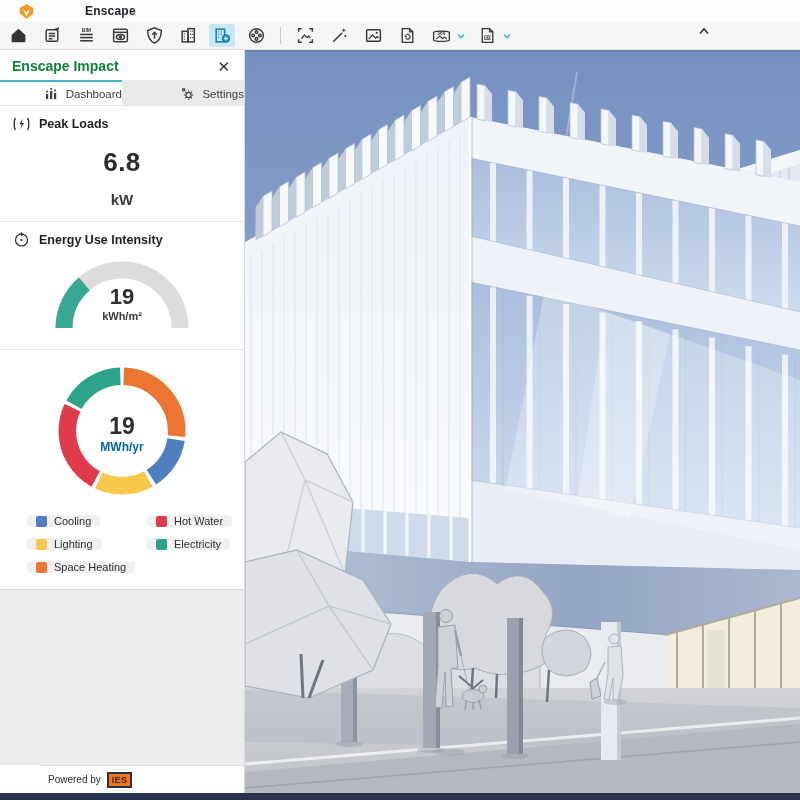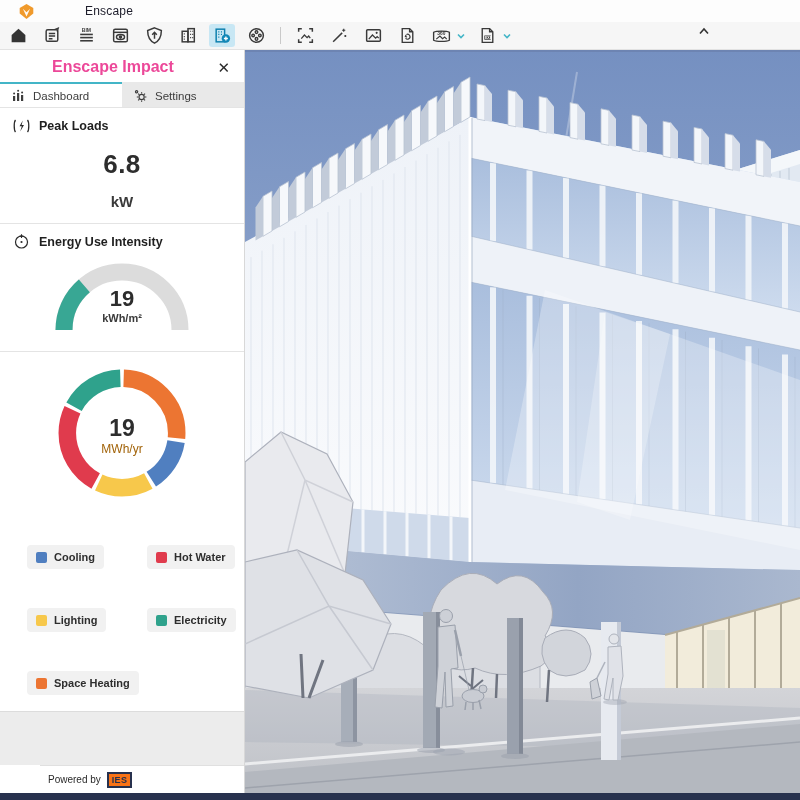--- a/index.html
+++ b/index.html
@@ -1,63 +1,63 @@
 <!DOCTYPE html>
 <html><head>
 <meta charset="utf-8">
 <style>
   html,body{margin:0;padding:0;background:#fff;}
   body{width:800px;height:800px;overflow:hidden;font-family:"Liberation Sans",sans-serif;-webkit-font-smoothing:antialiased;}
   .app{width:800px;height:800px;display:flex;flex-direction:column;}
 
   
   .titlebar{height:22px;background:#fdfdfd;display:flex;align-items:center;gap:9px;padding-left:18px;flex:0 0 auto;}
-  .app-name{font-size:12px;font-weight:normal;color:#1d1d2b;letter-spacing:.2px;padding-left:41px;}
+  .app-name{font-size:12px;font-weight:bold;color:#1d1d2b;letter-spacing:.2px;padding-left:41px;}
 
   
   .toolbar{height:27px;background:#f6f6f6;border-bottom:1px solid #e2e2e2;display:flex;align-items:center;padding-left:5px;gap:8px;flex:0 0 auto;position:relative;}
   .tool{width:26px;height:23px;display:flex;align-items:center;justify-content:center;border-radius:3px;cursor:pointer;}
   .tool svg{display:block;}
   .tool.active{background:#c8e7f4;}
   .tb-divider{width:1px;height:17px;background:#c9c9c9;margin:0 3px;}
   .chev{margin-left:-6px;}
   .collapse{position:absolute;right:88px;top:3px;cursor:pointer;}
 
   
   .main{flex:1 1 auto;display:flex;min-height:0;}
 
   
   .panel{width:245px;flex:0 0 245px;background:#fff;display:flex;flex-direction:column;border-right:1px solid #d8d8d8;box-sizing:border-box;}
   .panel-header{display:flex;justify-content:space-between;align-items:center;padding:8px 12px 6px 12px;}
-  .panel-title{font-size:16px;font-weight:bold;color:#ec4899;margin-left:40px;}
+  .panel-title{font-size:14px;font-weight:bold;color:#15803d;}
   .close-btn{font-size:15px;line-height:15px;color:#2b2b2b;cursor:pointer;padding:0 2px;}
   .tabs{display:flex;height:25px;flex:0 0 auto;}
-  .tab{flex:1;display:flex;align-items:center;gap:7px;padding-left:11px;background:#e9e9e9;border-top:2px solid transparent;font-size:11.5px;color:#3d3d3d;cursor:pointer;box-sizing:border-box;}
+  .tab{flex:1;display:flex;align-items:center;gap:7px;padding-left:11px;background:#e9e9e9;border-top:2px solid transparent;font-size:11.5px;color:#3d3d3d;cursor:pointer;box-sizing:border-box;justify-content:flex-end;}
   .tab.active{background:#fff;border-top:2px solid #43b5c7;}
   .tab .tab-label{font-weight:normal;}
 
   .section{border-top:1px solid #e4e4e4;padding:9px 12px 13px 12px;}
   .sec-head{display:flex;align-items:center;gap:8px;font-size:12.5px;font-weight:bold;color:#1f1f1f;}
   .sec-icon{width:19px;height:17px;display:flex;align-items:center;justify-content:center;flex:0 0 auto;}
   .metric{text-align:center;margin-top:15px;}
   .metric .val{font-size:26px;font-weight:bold;color:#2d2d2d;letter-spacing:.4px;}
   .metric .unit{font-size:15px;font-weight:bold;color:#3a3a3a;margin-top:13px;}
 
   .gauge-wrap{position:relative;height:82px;margin-top:6px;display:flex;justify-content:center;}
   .gauge-text{position:absolute;top:30px;left:0;right:0;text-align:center;}
   .gauge-text .val{font-size:22px;font-weight:bold;color:#2d2d2d;}
   .gauge-text .unit{font-size:11px;font-weight:bold;color:#3a3a3a;}
 
   .donut-wrap{position:relative;height:132px;margin-top:8px;display:flex;justify-content:center;}
   .donut-text{position:absolute;top:46px;left:0;right:0;text-align:center;}
   .donut-text .val{font-size:23px;font-weight:bold;color:#2d2d2d;}
-  .donut-text .unit{font-size:12px;font-weight:normal;color:#a16207;}
+  .donut-text .unit{font-size:12px;font-weight:bold;color:#0369a1;}
 
   .legend{display:grid;grid-template-columns:98px auto;gap:11px 22px;margin:16px 0 2px 15px;justify-items:start;}
-  .pill{display:inline-flex;align-items:center;gap:7px;background:#f1f1f1;border-radius:4px;padding:6px 9px;font-size:11px;font-weight:bold;color:#2e2e2e;cursor:pointer;white-space:nowrap;margin-top:28px;}
+  .pill{display:inline-flex;align-items:center;gap:7px;background:#f1f1f1;border-radius:4px;padding:0 9px;font-size:11px;font-weight:normal;color:#2e2e2e;cursor:pointer;white-space:nowrap;}
   .swatch{width:11px;height:11px;border-radius:2px;flex:0 0 auto;}
 
   .filler{flex:1 1 auto;background:#ececec;border-top:1px solid #dcdcdc;margin-top:10px;}
   .panel-footer{height:27px;flex:0 0 auto;background:#fff;border-top:1px solid #e0e0e0;display:flex;align-items:center;gap:6px;padding-left:8px;margin-left:40px;}
   .powered{font-size:10px;color:#2a2a2a;}
   .ies-box{border:2px solid #27314e;color:#27314e;background:#f97316;font-size:9px;font-weight:bold;padding:1px 3px;letter-spacing:.3px;}
 
   
   .viewport{flex:1 1 auto;position:relative;overflow:hidden;background:#8ba3cc;}
   .scene{display:block;width:100%;height:100%;}

